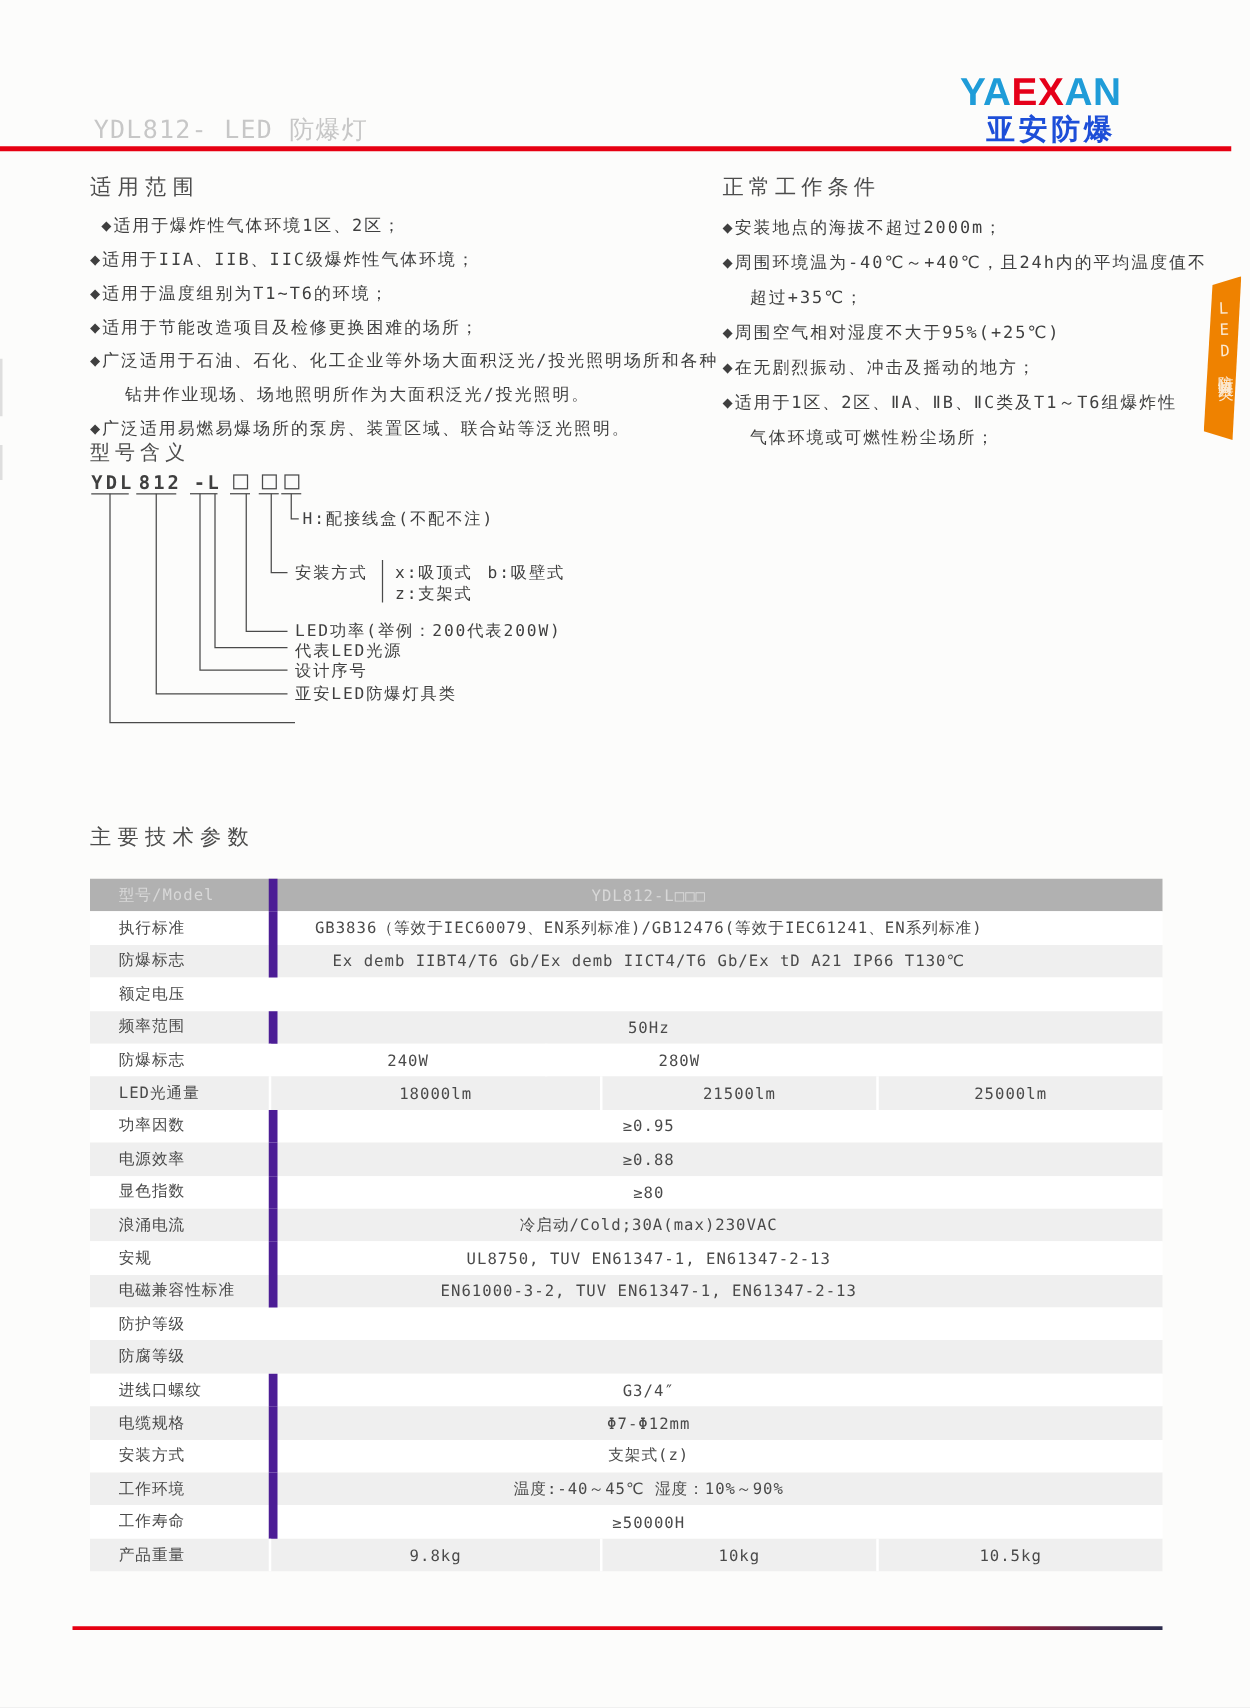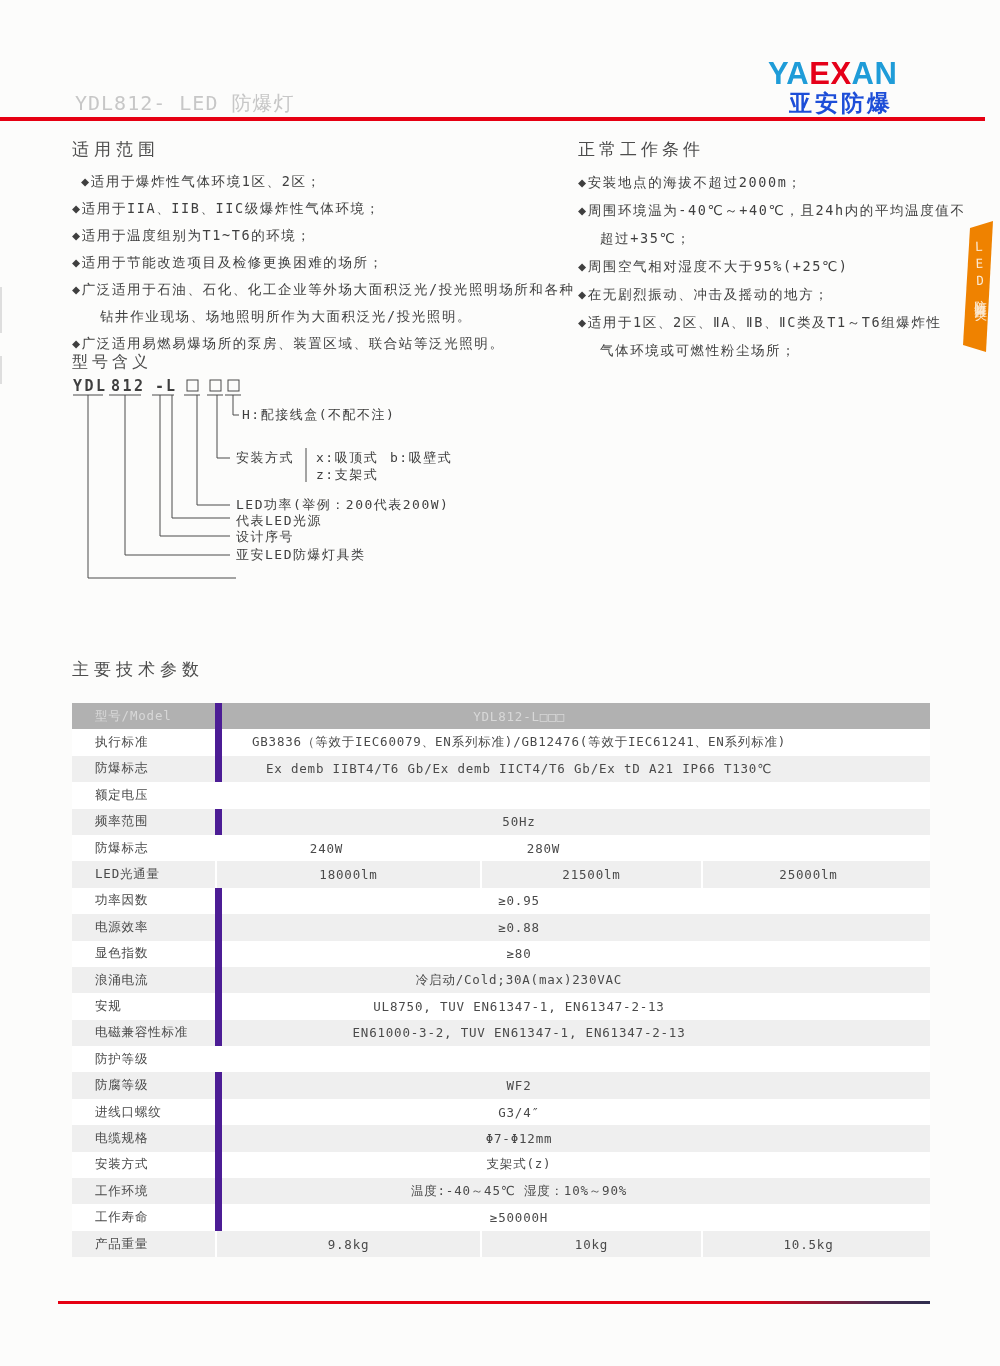--- a/index.html
+++ b/index.html
@@ -212,21 +212,20 @@
         </div>
         <div class="trow shade">
           <div class="cell clabel">电磁兼容性标准</div>
           <div class="cell cspan">EN61000-3-2, TUV EN61347-1, EN61347-2-13</div>
         </div>
         <div class="trow">
           <div class="cell clabel">防护等级</div>
         </div>
         <div class="trow shade">
           <div class="cell clabel">防腐等级</div>
-          <div class="cell cspan">WF2</div>
         </div>
         <div class="trow">
           <div class="cell clabel">进线口螺纹</div>
           <div class="cell cspan">G3/4″</div>
         </div>
         <div class="trow shade">
           <div class="cell clabel">电缆规格</div>
           <div class="cell cspan">Φ7-Φ12mm</div>
         </div>
         <div class="trow">

